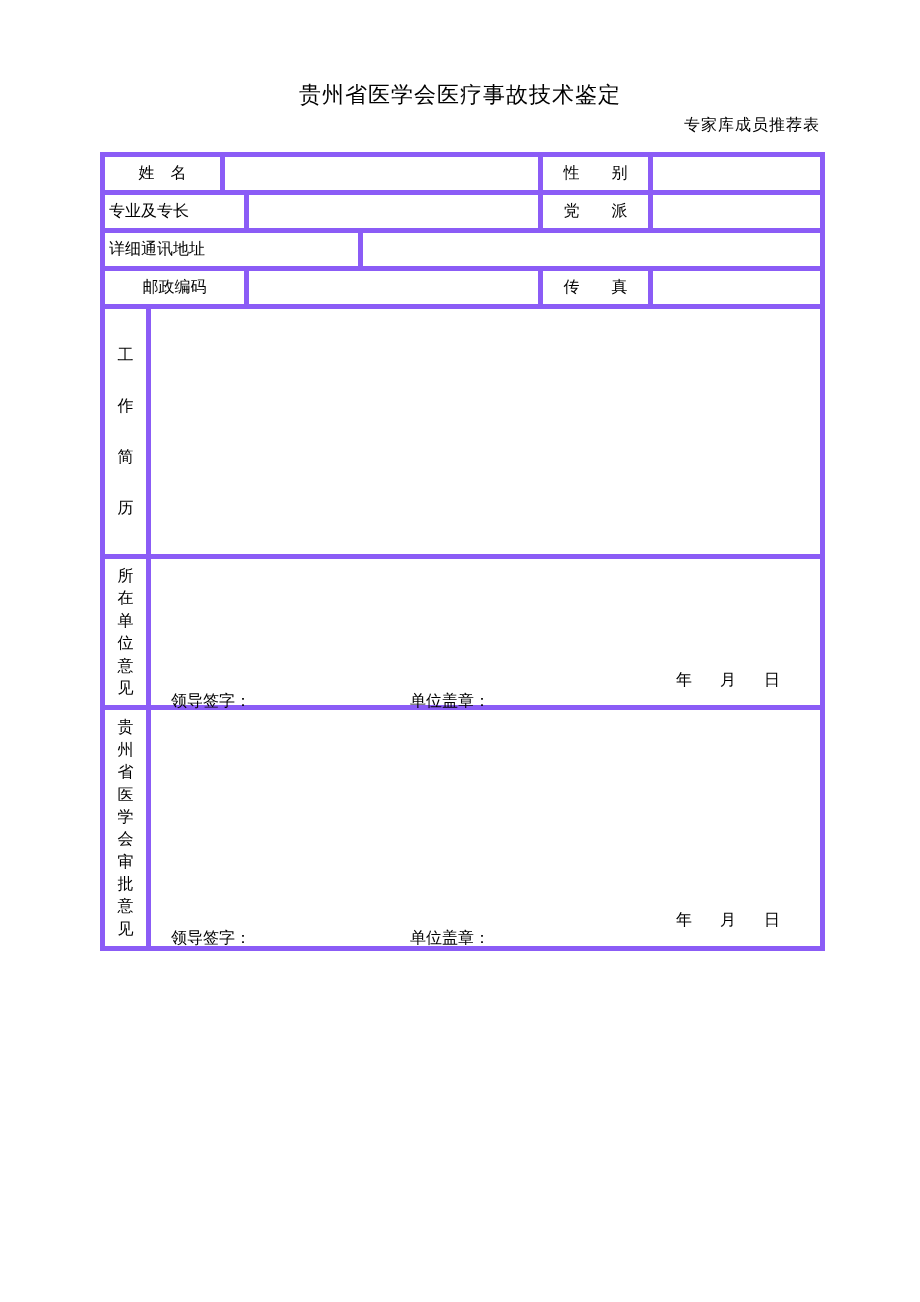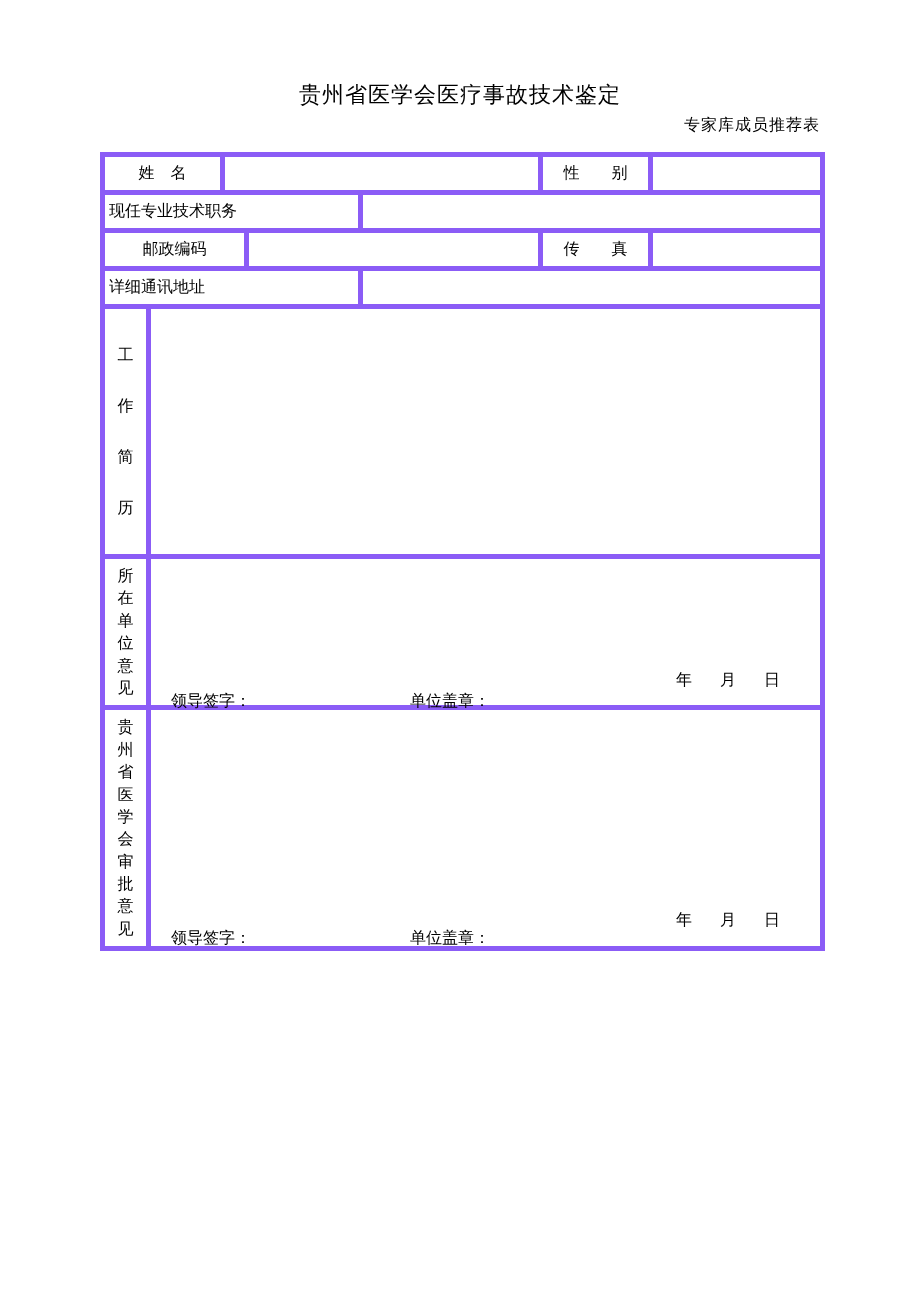--- a/index.html
+++ b/index.html
@@ -84,38 +84,40 @@
 
   <tbody>
       <tr>
     <td class="lbl" colspan="2">姓　名</td>
     <td colspan="4"></td>
     <td class="lbl">性　　别</td>
     <td></td>
   </tr>
 
 
+  <tr>
+    <td class="lbl-left" colspan="3">专业及专长</td>
+    <td colspan="3"></td>
+    <td class="lbl">党　　派</td>
+    <td></td>
+  </tr>
+
+
 
 
   <tr>
-    <td class="lbl-left" colspan="5">现任专业技术职务</td>
+    <td class="lbl-left" colspan="5">详细通讯地址</td>
     <td colspan="3"></td>
   </tr>
-
 
   <tr>
     <td class="lbl" colspan="3">邮政编码</td>
     <td colspan="3"></td>
     <td class="lbl">传　　真</td>
     <td></td>
-  </tr>
-
-  <tr>
-    <td class="lbl-left" colspan="5">详细通讯地址</td>
-    <td colspan="3"></td>
   </tr>
 
 
 
   <tr>
     <td class="vertical resume-cell">
       <span>工</span><br>
       <span>作</span><br>
       <span>简</span><br>
       <span>历</span>

